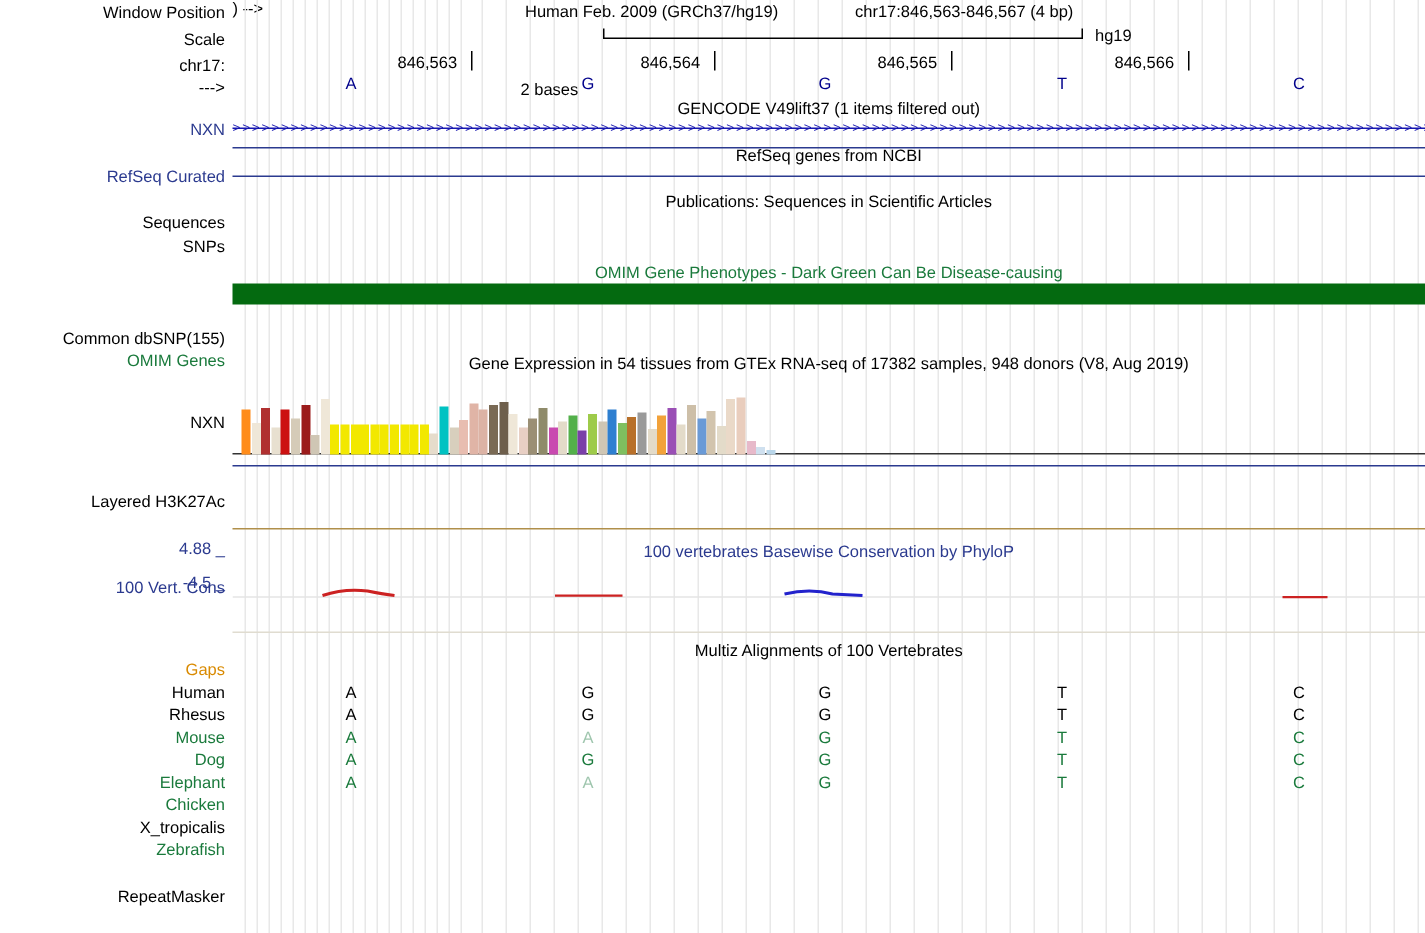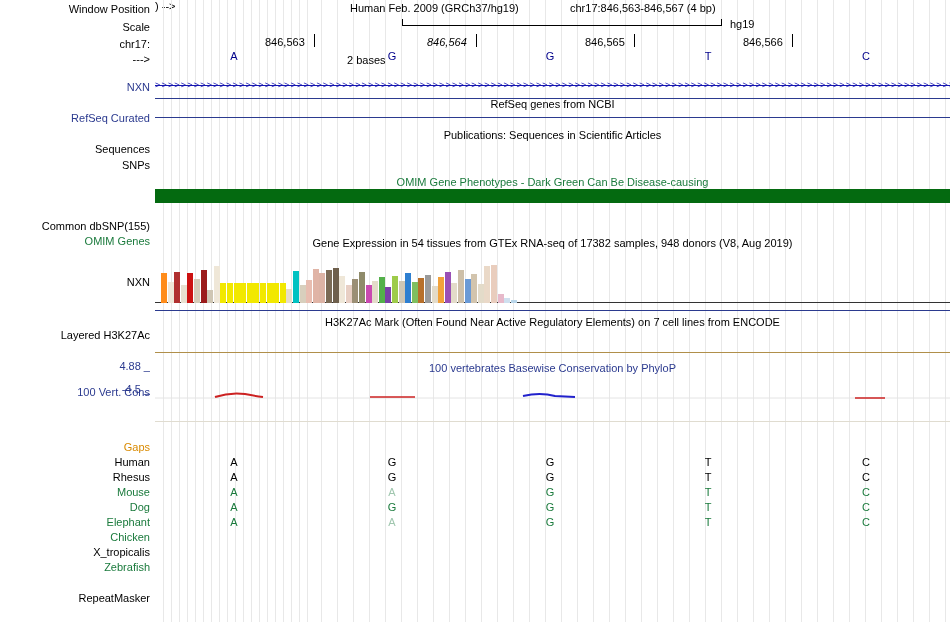--- a/index.html
+++ b/index.html
@@ -167,38 +167,39 @@
     <div class="scalebar" style="left:247px;top:25px;width:320px;">
       <div class="cap" style="left:0;"></div>
       <div class="cap" style="left:319px;"></div>
     </div>
     <div class="coord" style="left:575px;top:18px;">hg19</div>
 
     
     <div id="ruler">
         <div class="coord" style="left: 110px; top: 36px;">846,563</div>
         <div class="tick" style="left: 159px; top: 34px; height: 13px;"></div>
-        <div class="coord" style="left: 272px; top: 36px; font-style: italic;">846,564</div>
+        <div class="coord" style="left: 272px; top: 36px;">846,564</div>
         <div class="tick" style="left: 321px; top: 34px; height: 13px;"></div>
         <div class="coord" style="left: 430px; top: 36px;">846,565</div>
         <div class="tick" style="left: 479px; top: 34px; height: 13px;"></div>
         <div class="coord" style="left: 588px; top: 36px;">846,566</div>
         <div class="tick" style="left: 637px; top: 34px; height: 13px;"></div>
       </div>
 
     ) --&gt;
     <div id="baserow">
         <div class="base" style="left: 70px; top: 50px; width: 18px;">A</div>
         <div class="base" style="left: 228px; top: 50px; width: 18px;">G</div>
         <div class="base" style="left: 386px; top: 50px; width: 18px;">G</div>
         <div class="base" style="left: 544px; top: 50px; width: 18px;">T</div>
         <div class="base" style="left: 702px; top: 50px; width: 18px;">C</div>
       </div>
 
     
+    <div class="ctext black" style="top:67px;">GENCODE V49lift37 (1 items filtered out)</div>
 
     
     <div class="generow" style="top:81px;">
       <div class="geneline"></div>
       <div class="arrows" id="arrowline">&gt;&gt;&gt;&gt;&gt;&gt;&gt;&gt;&gt;&gt;&gt;&gt;&gt;&gt;&gt;&gt;&gt;&gt;&gt;&gt;&gt;&gt;&gt;&gt;&gt;&gt;&gt;&gt;&gt;&gt;&gt;&gt;&gt;&gt;&gt;&gt;&gt;&gt;&gt;&gt;&gt;&gt;&gt;&gt;&gt;&gt;&gt;&gt;&gt;&gt;&gt;&gt;&gt;&gt;&gt;&gt;&gt;&gt;&gt;&gt;&gt;&gt;&gt;&gt;&gt;&gt;&gt;&gt;&gt;&gt;&gt;&gt;&gt;&gt;&gt;&gt;&gt;&gt;&gt;&gt;&gt;&gt;&gt;&gt;&gt;&gt;&gt;&gt;&gt;&gt;&gt;&gt;&gt;&gt;&gt;&gt;&gt;&gt;&gt;&gt;&gt;&gt;&gt;&gt;&gt;&gt;&gt;&gt;&gt;&gt;&gt;&gt;&gt;&gt;&gt;&gt;&gt;&gt;&gt;&gt;&gt;&gt;&gt;&gt;&gt;&gt;&gt;&gt;&gt;&gt;&gt;&gt;&gt;&gt;&gt;&gt;&gt;&gt;&gt;&gt;&gt;&gt;&gt;&gt;&gt;&gt;&gt;&gt;&gt;&gt;&gt;&gt;&gt;&gt;&gt;&gt;&gt;&gt;&gt;&gt;&gt;&gt;&gt;&gt;&gt;&gt;&gt;&gt;&gt;&gt;&gt;&gt;&gt;&gt;&gt;&gt;&gt;&gt;&gt;&gt;&gt;&gt;&gt;&gt;&gt;&gt;&gt;&gt;&gt;&gt;&gt;&gt;&gt;&gt;&gt;&gt;&gt;&gt;&gt;&gt;</div>
     </div>
     <div class="hr" style="top:98px;"></div>
 
     
     <div class="ctext black" style="top:98px;">RefSeq genes from NCBI</div>
@@ -268,37 +269,37 @@
         <div class="bar" style="left: 322.8px; height: 19px; background: rgb(227, 219, 201);"></div>
         <div class="bar" style="left: 329.4px; height: 37px; background: rgb(234, 217, 200);"></div>
         <div class="bar" style="left: 336px; height: 38px; background: rgb(233, 205, 189);"></div>
         <div class="bar" style="left: 342.6px; height: 9px; background: rgb(231, 185, 202);"></div>
         <div class="bar" style="left: 349.2px; height: 5px; background: rgb(207, 224, 239);"></div>
         <div class="bar" style="left: 355.8px; height: 3px; background: rgb(185, 214, 234);"></div>
       </div>
     <div class="hr" style="top:310px;"></div>
 
     
-    <div class="ctext black" style="top:316px;">H3K27Ac Mark (Often Found Near Active Regulatory Elements) on 7 cell lines from ENCODE</div>
 
     
     <div class="consline" style="top:352px;"></div>
     <div class="ctext blue" style="top:362px;">100 vertebrates Basewise Conservation by PhyloP</div>
     <div class="consbox" style="top:370px;height:50px;">
       <svg width="795" height="50">
         <line x1="0" y1="28" x2="795" y2="28" stroke="#e4e4e4" stroke-width="1"></line>
         <path d="M60 27 Q75 22 90 24 Q100 26 108 27" stroke="#cc2222" fill="none" stroke-width="2"></path>
         <path d="M215 27 L260 27" stroke="#cc2222" fill="none" stroke-width="1.5"></path>
         <path d="M368 26 Q385 22 400 26 L420 27" stroke="#2222cc" fill="none" stroke-width="2"></path>
         <path d="M700 28 L730 28" stroke="#cc2222" fill="none" stroke-width="1.5"></path>
       </svg>
     </div>
     <div class="consline" style="top:421px;background:#e0dcd0;"></div>
 
     
+    <div class="ctext black" style="top:428px;">Multiz Alignments of 100 Vertebrates</div>
 
     
     <div id="alnrows">
         <div class="alnrow" style="top: 456px;">
           <div class="alnchar" style="left: 70px; color: rgb(0, 0, 0);">A</div>
           <div class="alnchar" style="left: 228px; color: rgb(0, 0, 0);">G</div>
           <div class="alnchar" style="left: 386px; color: rgb(0, 0, 0);">G</div>
           <div class="alnchar" style="left: 544px; color: rgb(0, 0, 0);">T</div>
           <div class="alnchar" style="left: 702px; color: rgb(0, 0, 0);">C</div>
         </div>

